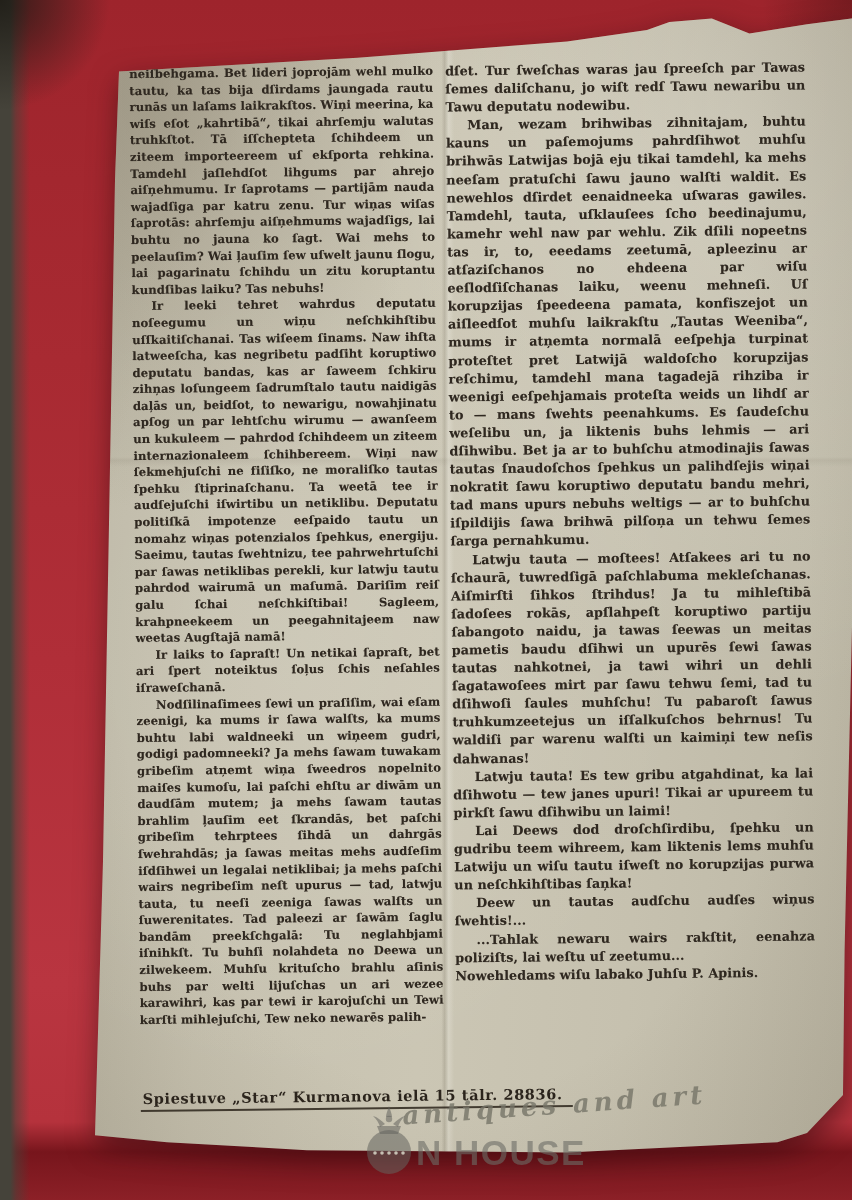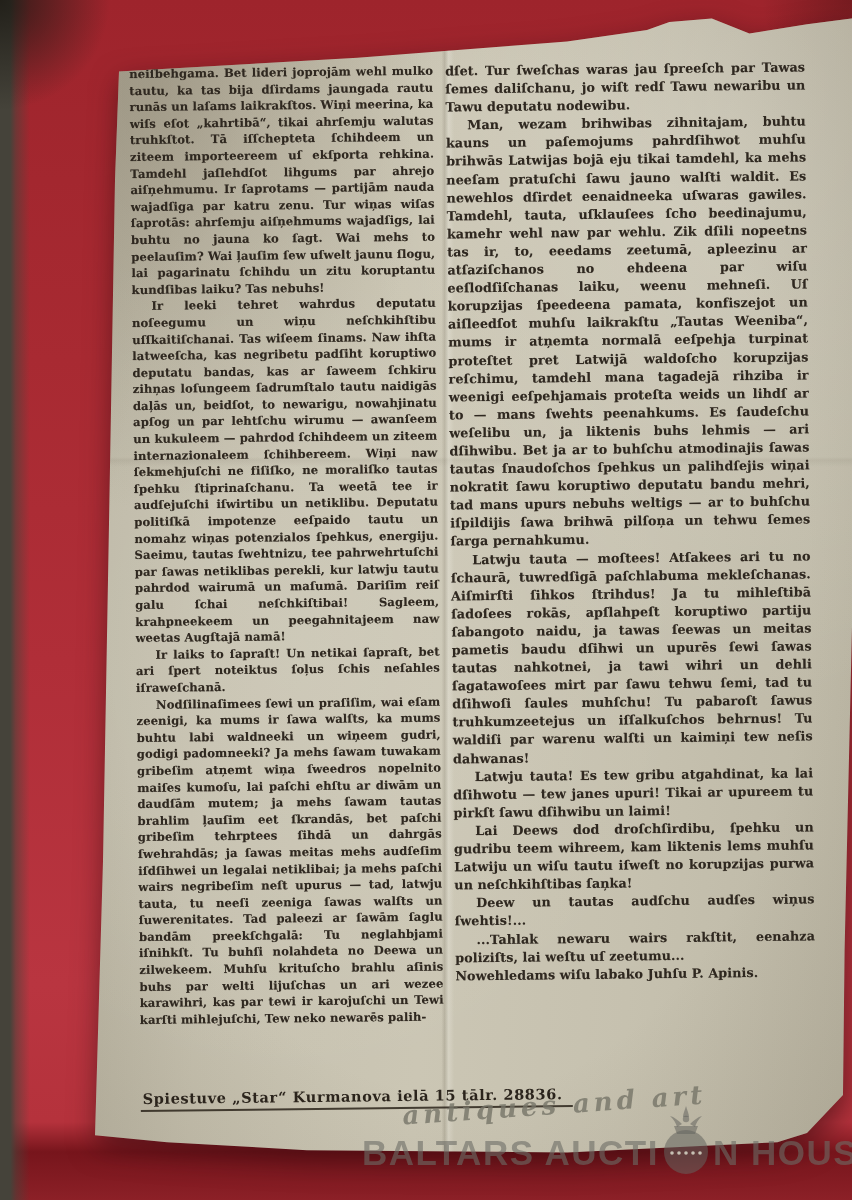--- a/index.html
+++ b/index.html
@@ -92,21 +92,20 @@
             </div>
         </div>
         <div class="imprint">Spiestuve „Star“ Kurmanova ielā 15 tālr. 28836.</div>
       </div>
     </div>
   </div>
 
   <div class="watermark">
     <div class="wm-script">antiques and art</div>
     <div class="wm-main">
-      <span>BALTARS AUCTI</span>
       <svg class="wm-logo" viewBox="0 0 52 74">
         <g fill="rgba(100,100,94,0.55)">
           <path d="M26 2 C24.5 7 23 10 23 13 L29 13 C29 10 27.5 7 26 2 Z"></path>
           <circle cx="26" cy="15" r="3.2"></circle>
           <path d="M10 12 C14 16 16 19 17 23 L22 20 C18 16 14 13 10 12 Z"></path>
           <path d="M42 12 C38 16 36 19 35 23 L30 20 C34 16 38 13 42 12 Z"></path>
           <path d="M14 22 L38 22 L35 30 L17 30 Z"></path>
           <circle cx="26" cy="48" r="22"></circle>
         </g>
         <g fill="rgba(210,206,192,0.9)">

